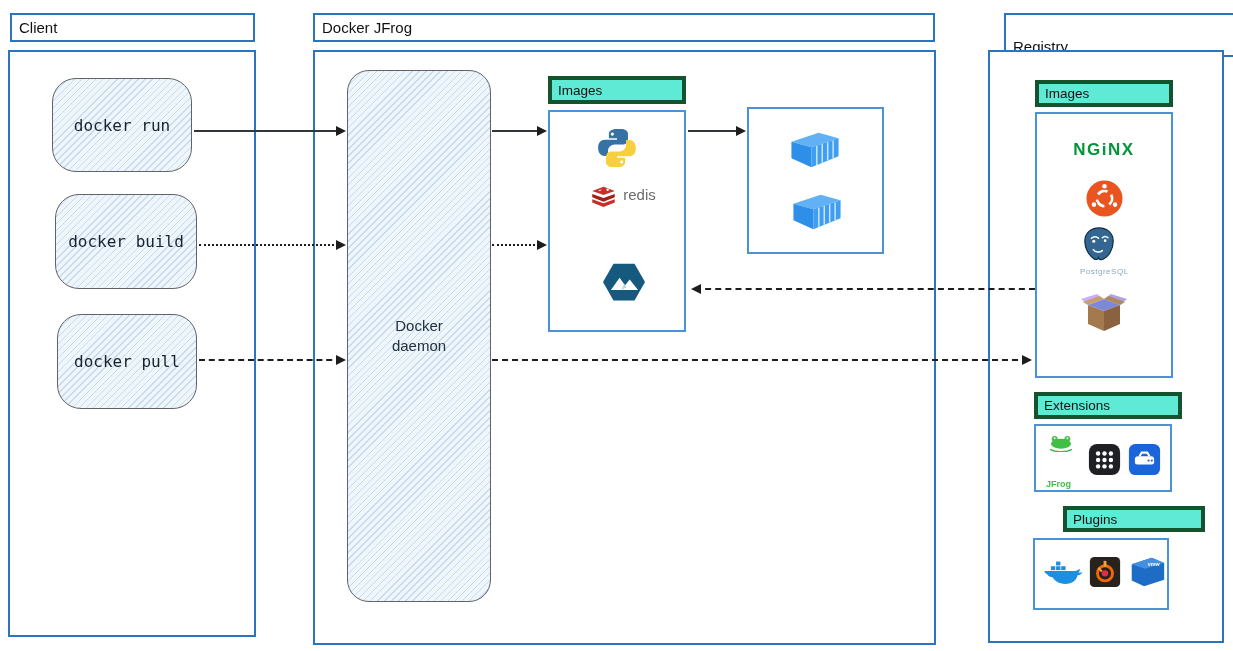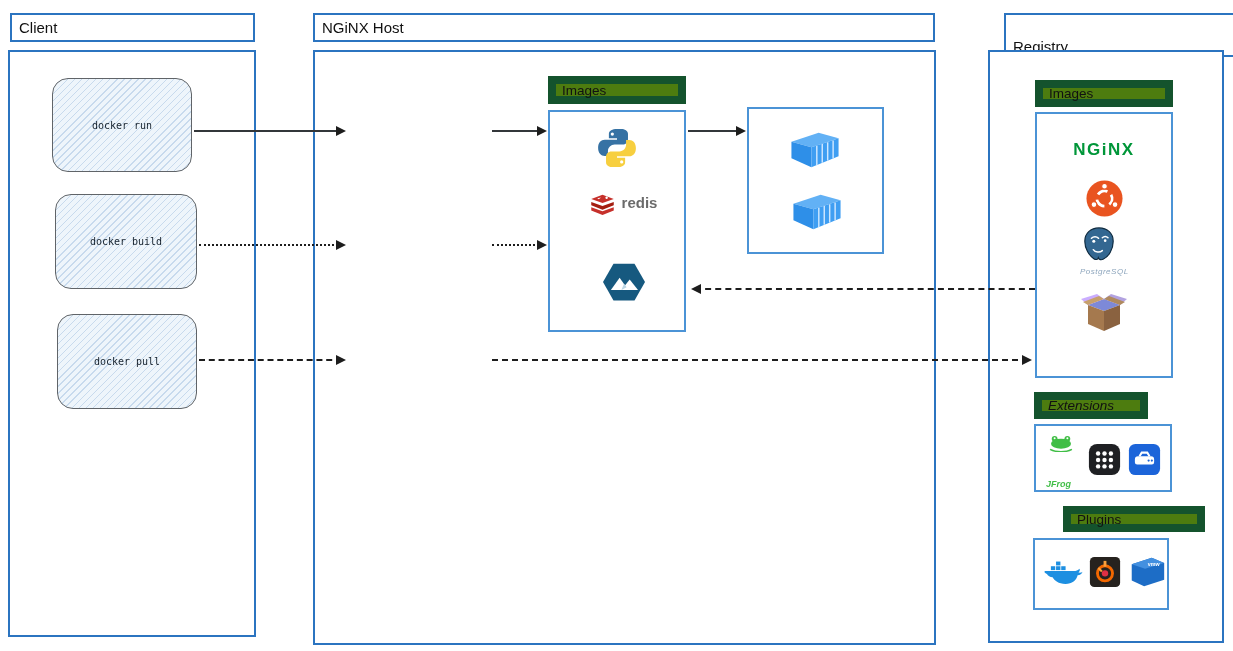--- a/index.html
+++ b/index.html
@@ -4,45 +4,45 @@
 <style>
   html,body{margin:0;padding:0;background:#fff;}
   #canvas{position:relative;width:1233px;height:651px;background:#ffffff;
           font-family:"Liberation Sans",sans-serif;color:#1a1a1a;overflow:hidden;}
 
   
   .frame{position:absolute;border:2px solid #2b74c0;background:#ffffff;box-sizing:border-box;}
   .label-box{position:absolute;border:2px solid #2b74c0;background:#ffffff;box-sizing:border-box;
              display:flex;align-items:center;padding-left:7px;font-size:15px;color:#111;}
   .panel{position:absolute;border:2px solid #4b93d6;background:#ffffff;box-sizing:border-box;}
-  .panel-label{position:absolute;border:8px solid #14532d;background:#4d7c0f;box-sizing:border-box;
+  .panel-label{position:absolute;border:4px solid #14532d;background:#5eead4;box-sizing:border-box;
                display:flex;align-items:center;padding-left:6px;font-size:13.5px;color:#111;}
 
   
   .sketch{position:absolute;box-sizing:border-box;border:1.7px solid #606468;
           background-color:#eef5fb;
           background-image:repeating-linear-gradient(135deg, rgba(110,155,205,0.30) 0px, rgba(110,155,205,0.30) 1px, transparent 1px, transparent 5px);
           display:flex;align-items:center;justify-content:center;text-align:center;}
-  .cmd-box{border-radius:16px;font-family:"DejaVu Sans Mono","Liberation Mono",monospace;
-           font-size:10px;font-weight:500;color:#16222e;}
+  .cmd-box{border-radius:24px;font-family:"DejaVu Sans Mono","Liberation Mono",monospace;
+           font-size:16px;font-weight:500;color:#16222e;}
   .daemon-box{border-radius:22px;font-size:15px;color:#20303c;}
   .daemon-box .lbl{width:92px;line-height:1.35;}
 
   
   .arrow{position:absolute;height:0;}
   .arrow.solid{border-top:2px solid #33373a;}
   .arrow.dotted{border-top:2.5px dotted #1d1d1d;}
   .arrow.dashed{border-top:2.5px dashed #1d1d1d;}
   .arrow.head-right::after{content:"";position:absolute;right:-4px;top:-6.5px;width:0;height:0;
      border-left:10px solid #1d1d1d;border-top:5px solid transparent;border-bottom:5px solid transparent;}
   .arrow.head-left::before{content:"";position:absolute;left:-4px;top:-6.5px;width:0;height:0;
      border-right:10px solid #1d1d1d;border-top:5px solid transparent;border-bottom:5px solid transparent;}
 
   .icon-abs{position:absolute;display:flex;align-items:flex-start;justify-content:center;}
-  .stacked{flex-direction:column;font-style:italic;}
+  .stacked{flex-direction:column;}
   .nginx-text{font-weight:bold;color:#009639;font-size:17px;letter-spacing:1.5px;}
   .redis-row{gap:6px;}
   .redis-label{font-size:15px;color:#6b6b6b;}
   .pg-label{font-size:8px;color:#8ea6bd;margin-top:1px;letter-spacing:0.5px;}
   .jfrog-label{font-size:9px;color:#40be46;font-weight:bold;line-height:1;margin-top:24px;}
 </style>
 </head>
 <body>
 
 <div id="canvas">
@@ -56,40 +56,43 @@
     <span>docker run</span>
   </div>
   <div class="sketch cmd-box" style="left:55px;top:194px;width:142px;height:95px;">
     <span>docker build</span>
   </div>
   <div class="sketch cmd-box" style="left:57px;top:314px;width:140px;height:95px;">
     <span>docker pull</span>
   </div>
 
   <div class="label-box" style="left:313px;top:13px;width:622px;height:29px;">
-    <span>NGiNX Host</span>
+    <span>Docker JFrog</span>
   </div>
   <div class="frame" style="left:313px;top:50px;width:623px;height:595px;"></div>
 
+  <div class="sketch daemon-box" style="left:347px;top:70px;width:144px;height:532px;">
+    <span class="lbl">Docker daemon</span>
+  </div>
 
   <div class="panel-label" style="left:548px;top:76px;width:138px;height:28px;">
     <span>Images</span>
   </div>
   <div class="panel" style="left:548px;top:110px;width:138px;height:222px;"></div>
 
   <div class="icon-abs" style="left:596px;top:127px;width:42px;height:42px;">
     <svg viewBox="0 0 44 44" width="42" height="42">
       <path fill="#3672a4" d="M21.8 2c-4.6 0-8.3 1.7-8.3 5.2v4.6h8.5v1.6H9.1c-3.8 0-6.9 2.9-6.9 8.4 0 5.6 3.1 8.6 6.9 8.6h3.4v-5.1c0-3.8 3.2-6.9 7-6.9h8.4c3.2 0 5.6-2.5 5.6-5.6V7.2C33.5 3.7 30 2 26.4 2h-4.6z"></path>
       <circle cx="17.1" cy="7.4" r="1.7" fill="#fff"></circle>
       <path fill="#f7cf3f" d="M22.2 42c4.6 0 8.3-1.7 8.3-5.2v-4.6H22v-1.6h12.9c3.8 0 6.9-2.9 6.9-8.4 0-5.6-3.1-8.6-6.9-8.6h-3.4v5.1c0 3.8-3.2 6.9-7 6.9h-8.4c-3.2 0-5.6 2.5-5.6 5.6v5.6c0 3.5 3.5 5.2 7.1 5.2h4.6z"></path>
       <circle cx="26.9" cy="36.6" r="1.7" fill="#fff"></circle>
     </svg>
   </div>
 
-  <div class="icon-abs redis-row" style="left:588px;top:194px;width:70px;height:28px;font-weight:bold;">
+  <div class="icon-abs redis-row" style="left:588px;top:186px;width:70px;height:28px;">
     <span>
       <svg viewBox="0 0 36 32" width="27" height="24">
         <path fill="#c6302b" d="M18 1l15 5.5L18 12 3 6.5z"></path>
         <path fill="#a41e11" d="M3 10.5l15 5.5 15-5.5v4.5L18 21 3 15z"></path>
         <path fill="#c6302b" d="M3 17.5 18 23l15-5.5v4.5L18 28 3 22z"></path>
         <circle cx="23.5" cy="5" r="1.6" fill="#fff"></circle>
         <path fill="#fff" d="M11 5.5l5-1-3 2.5z"></path>
       </svg>
     </span>
     <span class="redis-label">redis</span>
@@ -174,21 +177,21 @@
       <polygon points="9,15 25,9 41,15 25,21" fill="#7d89d8"></polygon>
       <polygon points="9,15 25,21 25,41 9,34" fill="#a5794e"></polygon>
       <polygon points="25,21 41,15 41,34 25,41" fill="#8a6240"></polygon>
       <polygon points="9,15 2,9 18,4 25,9" fill="#b891ff" opacity="0.75"></polygon>
       <polygon points="41,15 48,9 32,4 25,9" fill="#9f8bd8" opacity="0.8"></polygon>
       <polygon points="9,15 4,12 20,6 25,9" fill="#c7a06c"></polygon>
       <polygon points="41,15 46,12 30,6 25,9" fill="#b08a5e"></polygon>
     </svg>
   </div>
 
-  <div class="panel-label" style="left:1034px;top:392px;width:114px;height:27px;font-style:italic;">
+  <div class="panel-label" style="left:1034px;top:392px;width:148px;height:27px;">
     <span>Extensions</span>
   </div>
   <div class="panel" style="left:1034px;top:424px;width:138px;height:68px;"></div>
 
   <div class="icon-abs stacked" style="left:1046px;top:441px;width:36px;height:38px;">
     <span>
       <svg viewBox="0 0 32 22" width="30" height="20">
         <ellipse cx="16" cy="13" rx="11" ry="5.5" fill="#40be46"></ellipse>
         <circle cx="9" cy="7.5" r="3.2" fill="#40be46"></circle>
         <circle cx="23" cy="7.5" r="3.2" fill="#40be46"></circle>

